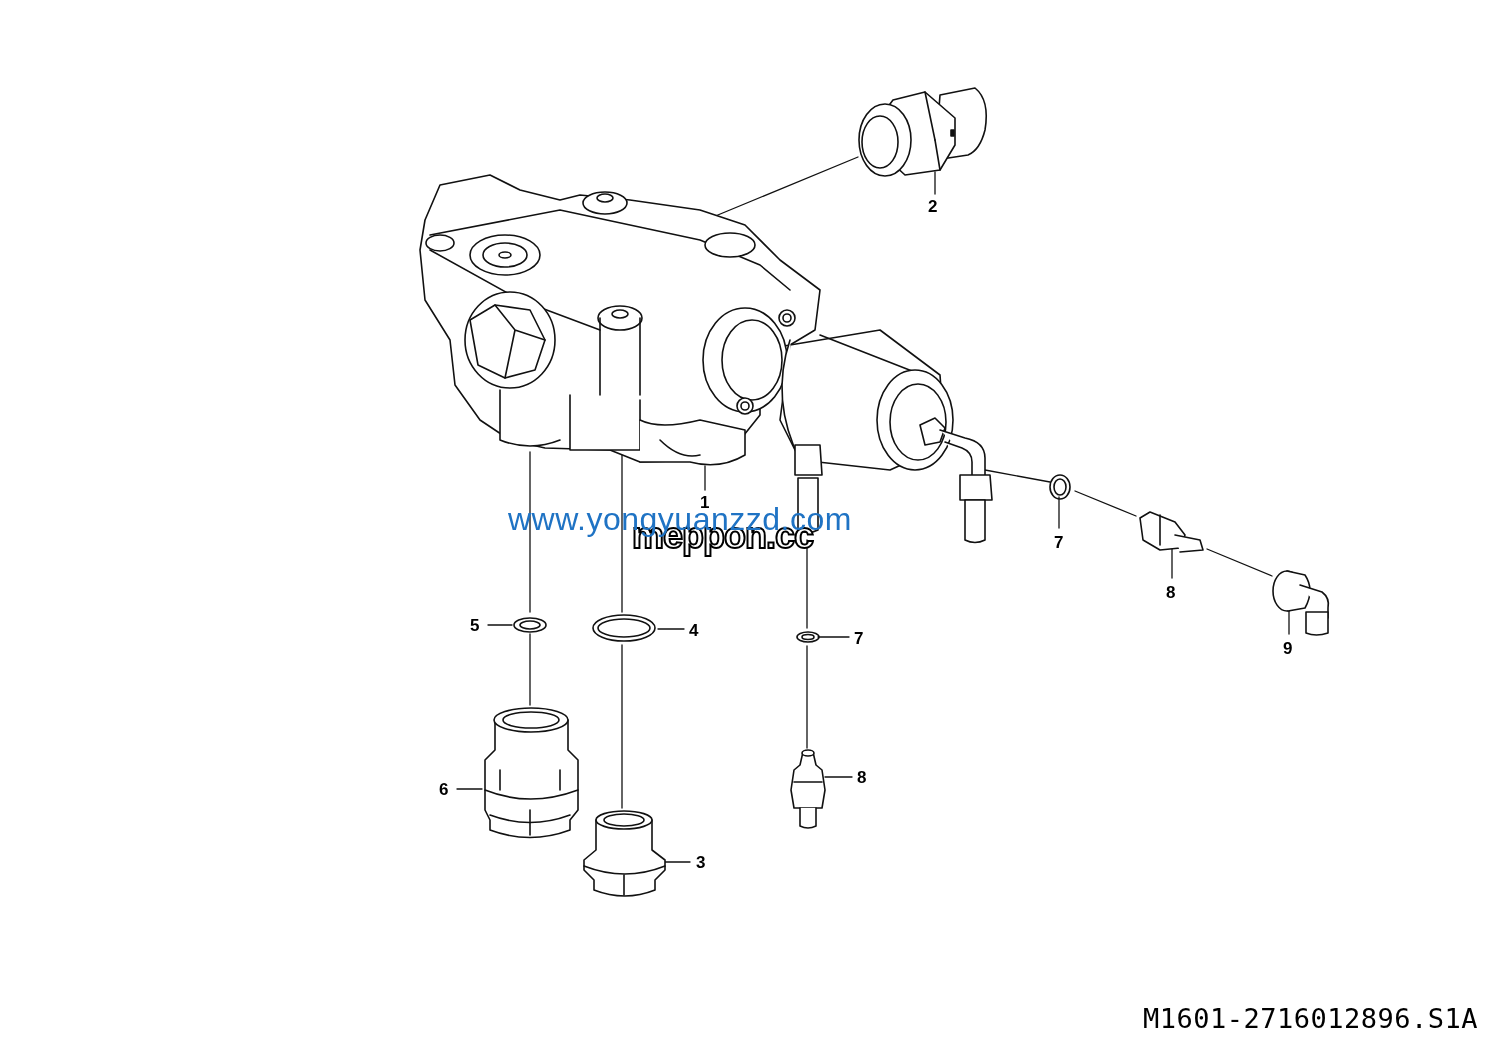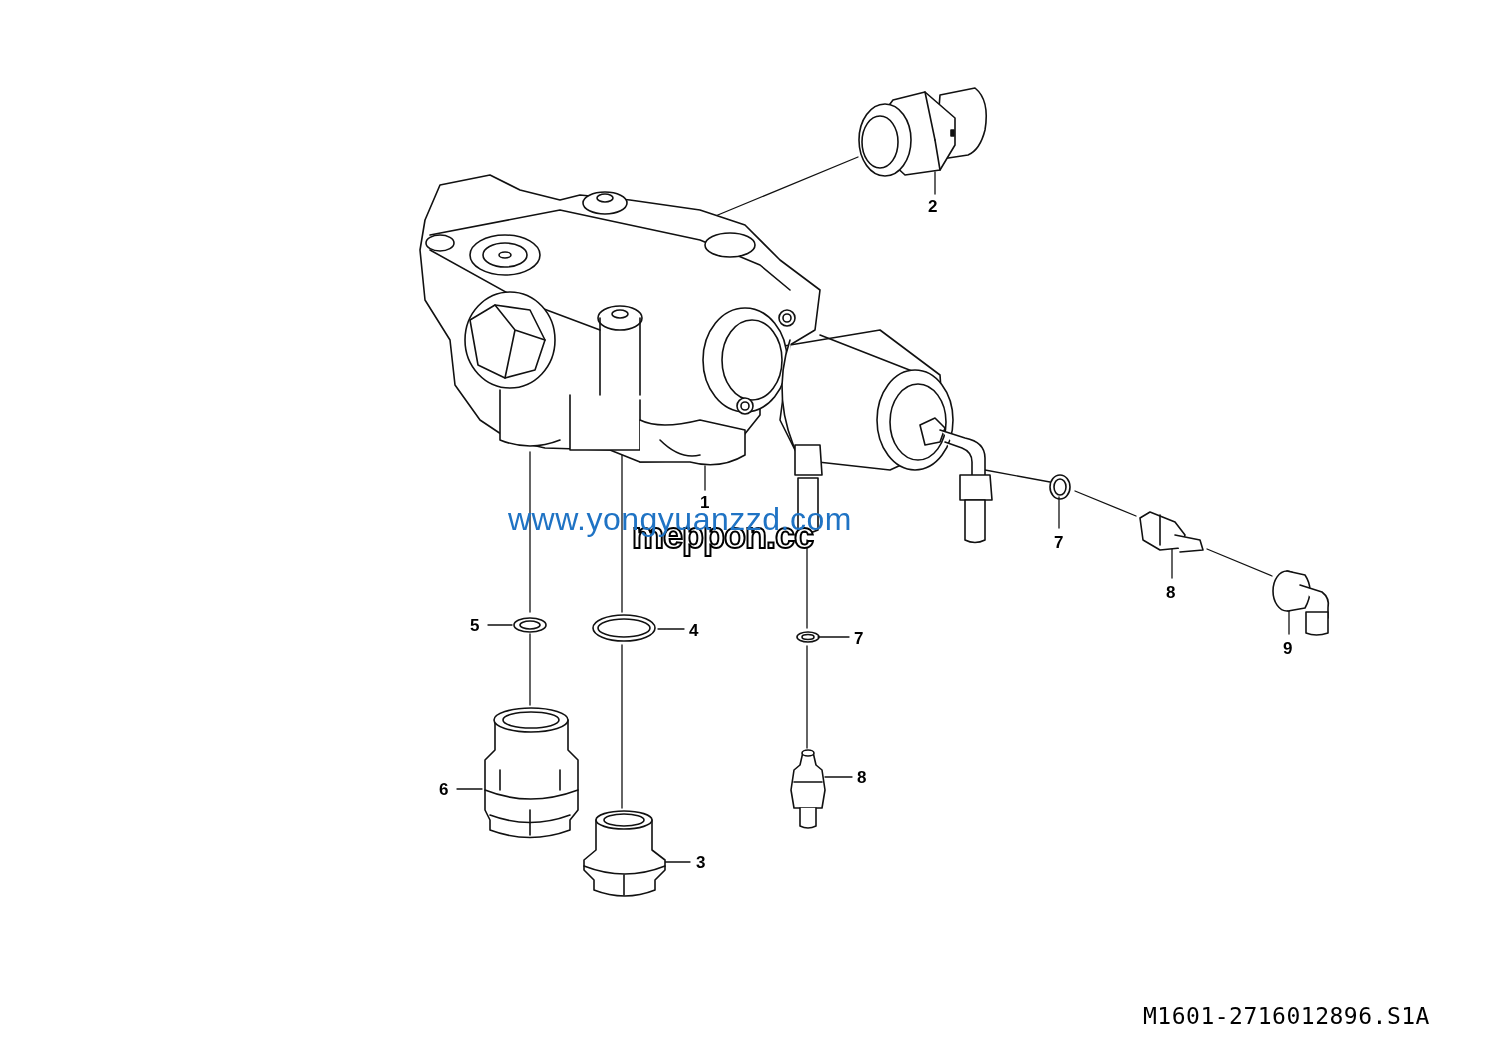--- a/index.html
+++ b/index.html
@@ -1,21 +1,21 @@
 <!DOCTYPE html>
 <html><head>
   <meta charset="utf-8">
   <style>
     html, body { margin: 0; padding: 0; background: #ffffff; }
     body { width: 1489px; height: 1052px; position: relative; overflow: hidden; font-family: "Liberation Sans", sans-serif; }
     #diagram { position: absolute; left: 0; top: 0; width: 1489px; height: 1052px; }
     .callout { position: absolute; font-family: "Liberation Sans", sans-serif; font-weight: bold; font-size: 17px; color: #000; line-height: 1; }
     .watermark-blue { position: absolute; left: 508px; top: 503px; font-family: "Liberation Sans", sans-serif; font-size: 32px; color: #1f73c4; letter-spacing: 0.5px; white-space: nowrap; line-height: 1; z-index: 3; }
     .watermark-outline { position: absolute; left: 632px; top: 518px; font-family: "Liberation Sans", sans-serif; font-size: 36px; font-weight: bold; color: #ffffff; -webkit-text-stroke: 2px #000; white-space: nowrap; line-height: 1; z-index: 2; letter-spacing: -1px; }
-    .drawing-id { position: absolute; left: 1143px; top: 1005px; font-family: "DejaVu Sans Mono", monospace; font-size: 23px; color: #000; white-space: nowrap; line-height: 1; letter-spacing: 0.5px; }
+    .drawing-id { position: absolute; left: 1143px; top: 1005px; font-family: "DejaVu Sans Mono", monospace; font-size: 27px; color: #000; white-space: nowrap; line-height: 1; letter-spacing: 0.5px; }
   </style>
 </head>
 <body>
 
 <svg id="diagram" viewBox="0 0 1489 1052" xmlns="http://www.w3.org/2000/svg" fill="none" stroke="#111" stroke-width="1.6" stroke-linejoin="round" stroke-linecap="round">
 
   <g stroke-width="1.3">
     <line x1="713" y1="217" x2="858" y2="157"></line>
     <line x1="530" y1="452" x2="530" y2="612"></line>
     <line x1="530" y1="634" x2="530" y2="705"></line>

